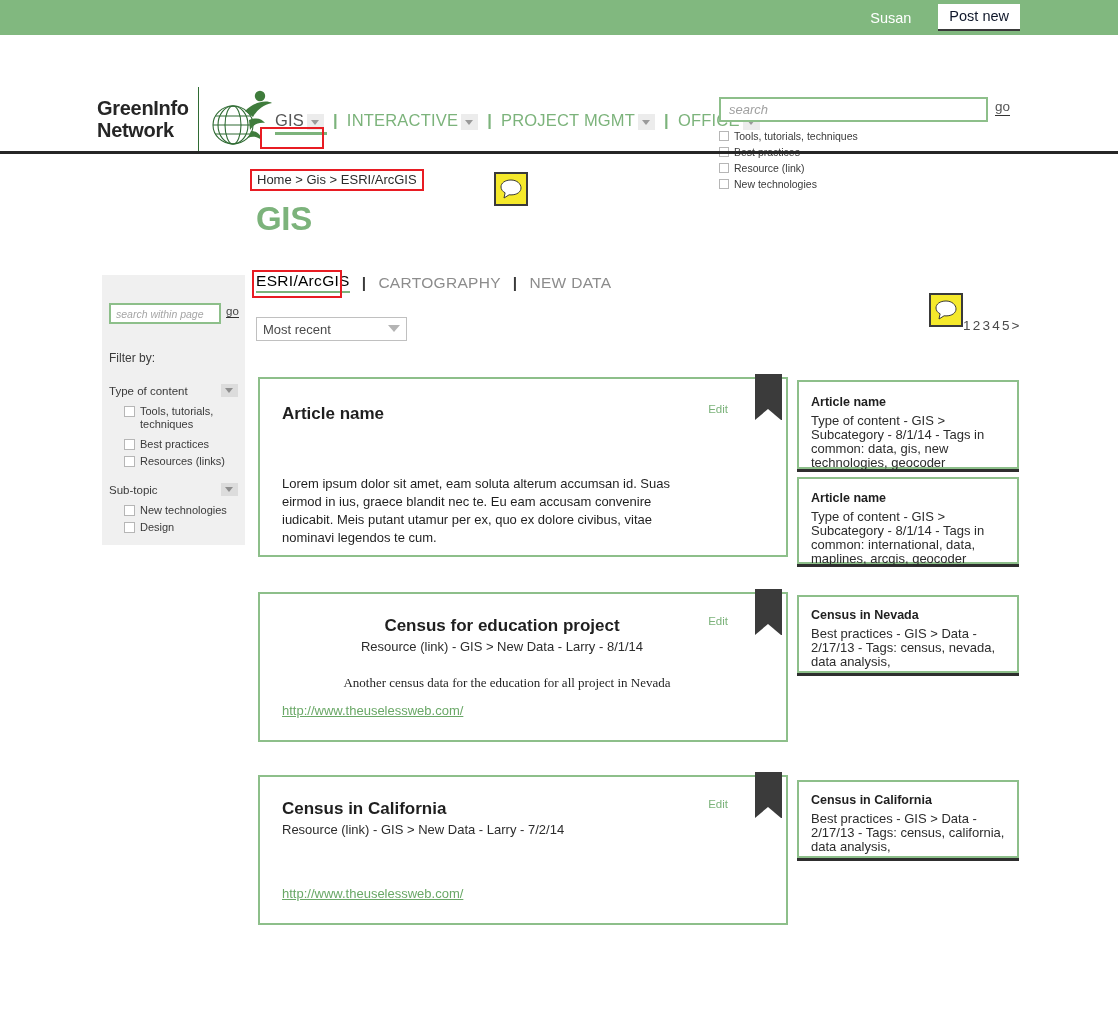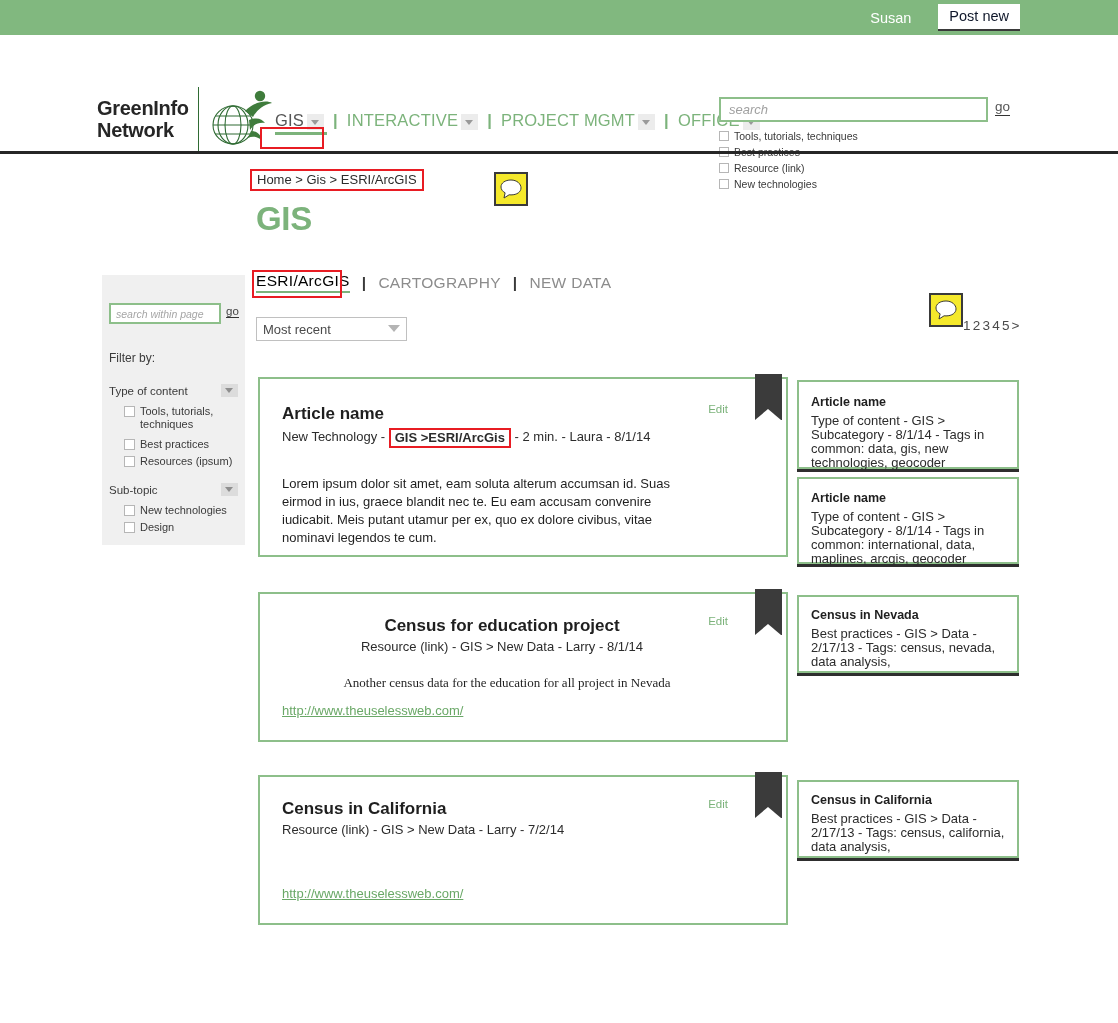--- a/index.html
+++ b/index.html
@@ -361,40 +361,39 @@
   <div class="fopt" style="left:22px; top:130px; width:110px;">
     <span class="cb"></span>
     <span class="fopt-label">Tools, tutorials, techniques</span>
   </div>
   <div class="fopt" style="left:22px; top:163px; width:115px;">
     <span class="cb"></span>
     <span class="fopt-label">Best practices</span>
   </div>
   <div class="fopt" style="left:22px; top:180px; width:118px;">
     <span class="cb"></span>
-    <span class="fopt-label">Resources (ipsum)</span>
+    <span class="fopt-label">Resources (links)</span>
   </div>
 
   <div class="fgroup-head" style="left:7px; top:209px;">Sub-topic</div>
   <div class="fgroup-caret" style="left:119px; top:208px;"></div>
 
   <div class="fopt" style="left:22px; top:229px; width:118px;">
     <span class="cb"></span>
     <span class="fopt-label">New technologies</span>
   </div>
   <div class="fopt" style="left:22px; top:246px; width:118px;">
     <span class="cb"></span>
     <span class="fopt-label">Design</span>
   </div>
 </div>
 
 <div class="card" style="left:258px; top:377px; width:530px; height:180px;">
   <div style="position:absolute; left:22px; top:25px; width:440px;">
     <div class="card-title">Article name</div>
-    <div class="card-meta"><span>New Technology - </span><span class="meta-hl">GIS &gt;ESRI/ArcGis</span><span> - 2 min.  - Laura -  8/1/14</span></div>
   </div>
   <div class="card-body" style="position:absolute; left:22px; top:96px; width:408px;">Lorem ipsum dolor sit amet, eam soluta alterum accumsan id. Suas eirmod in ius, graece blandit nec te. Eu eam accusam convenire iudicabit. Meis putant utamur per ex, quo ex dolore civibus, vitae nominavi legendos te cum.</div>
   <span class="edit-link" style="right:58px; top:24px;">Edit</span>
 </div>
 <div class="ribbon" style="left:755px; top:374px;"></div>
 
 <div class="card" style="left:258px; top:592px; width:530px; height:150px;text-align:center;">
   <div style="position:absolute; left:22px; top:22px; width:440px;">
     <div class="card-title">Census for education project</div>
     <div class="card-meta">Resource (link) -  GIS &gt; New Data -  Larry - 8/1/14</div>

